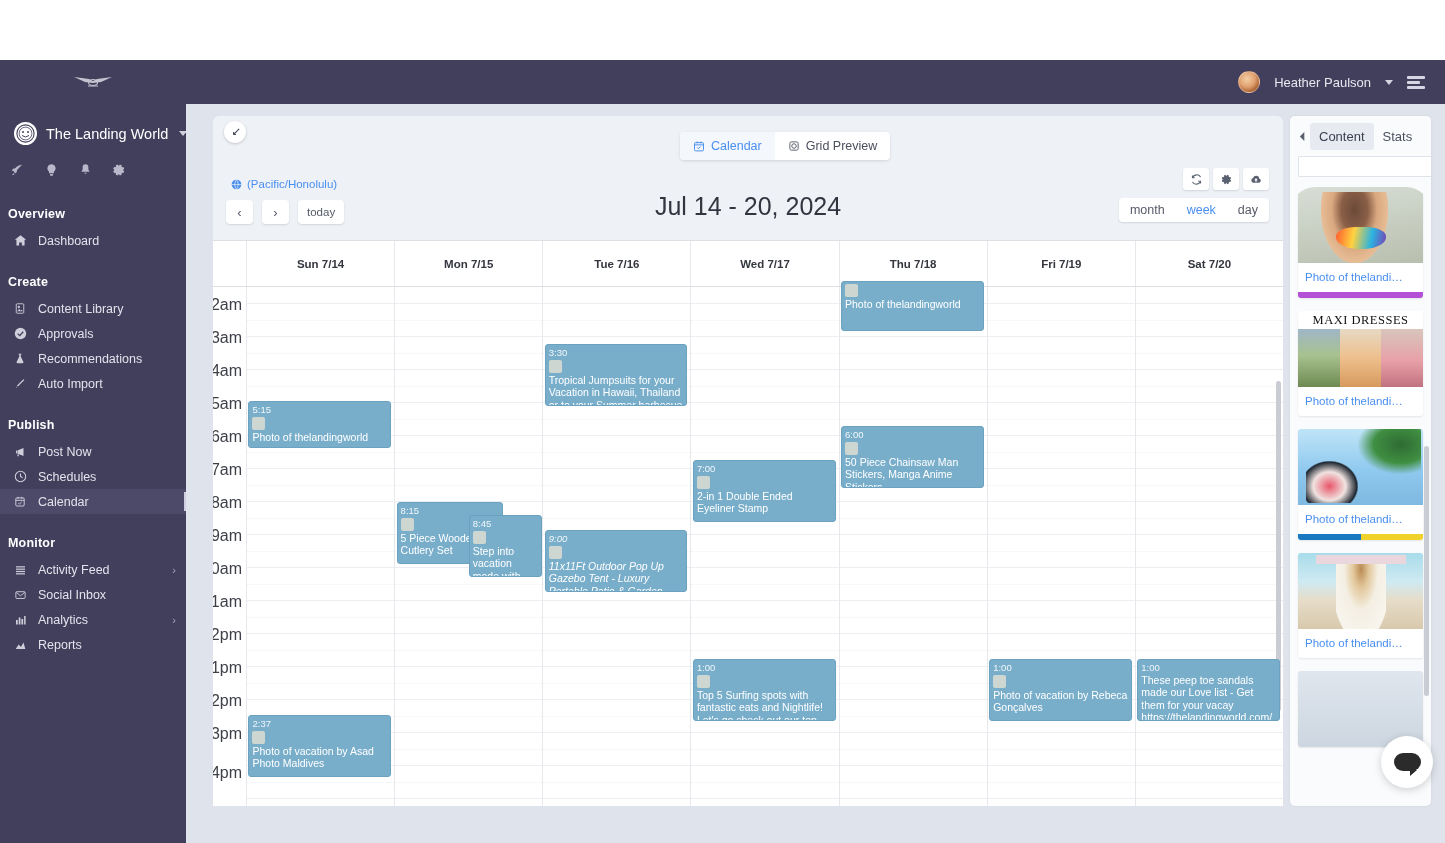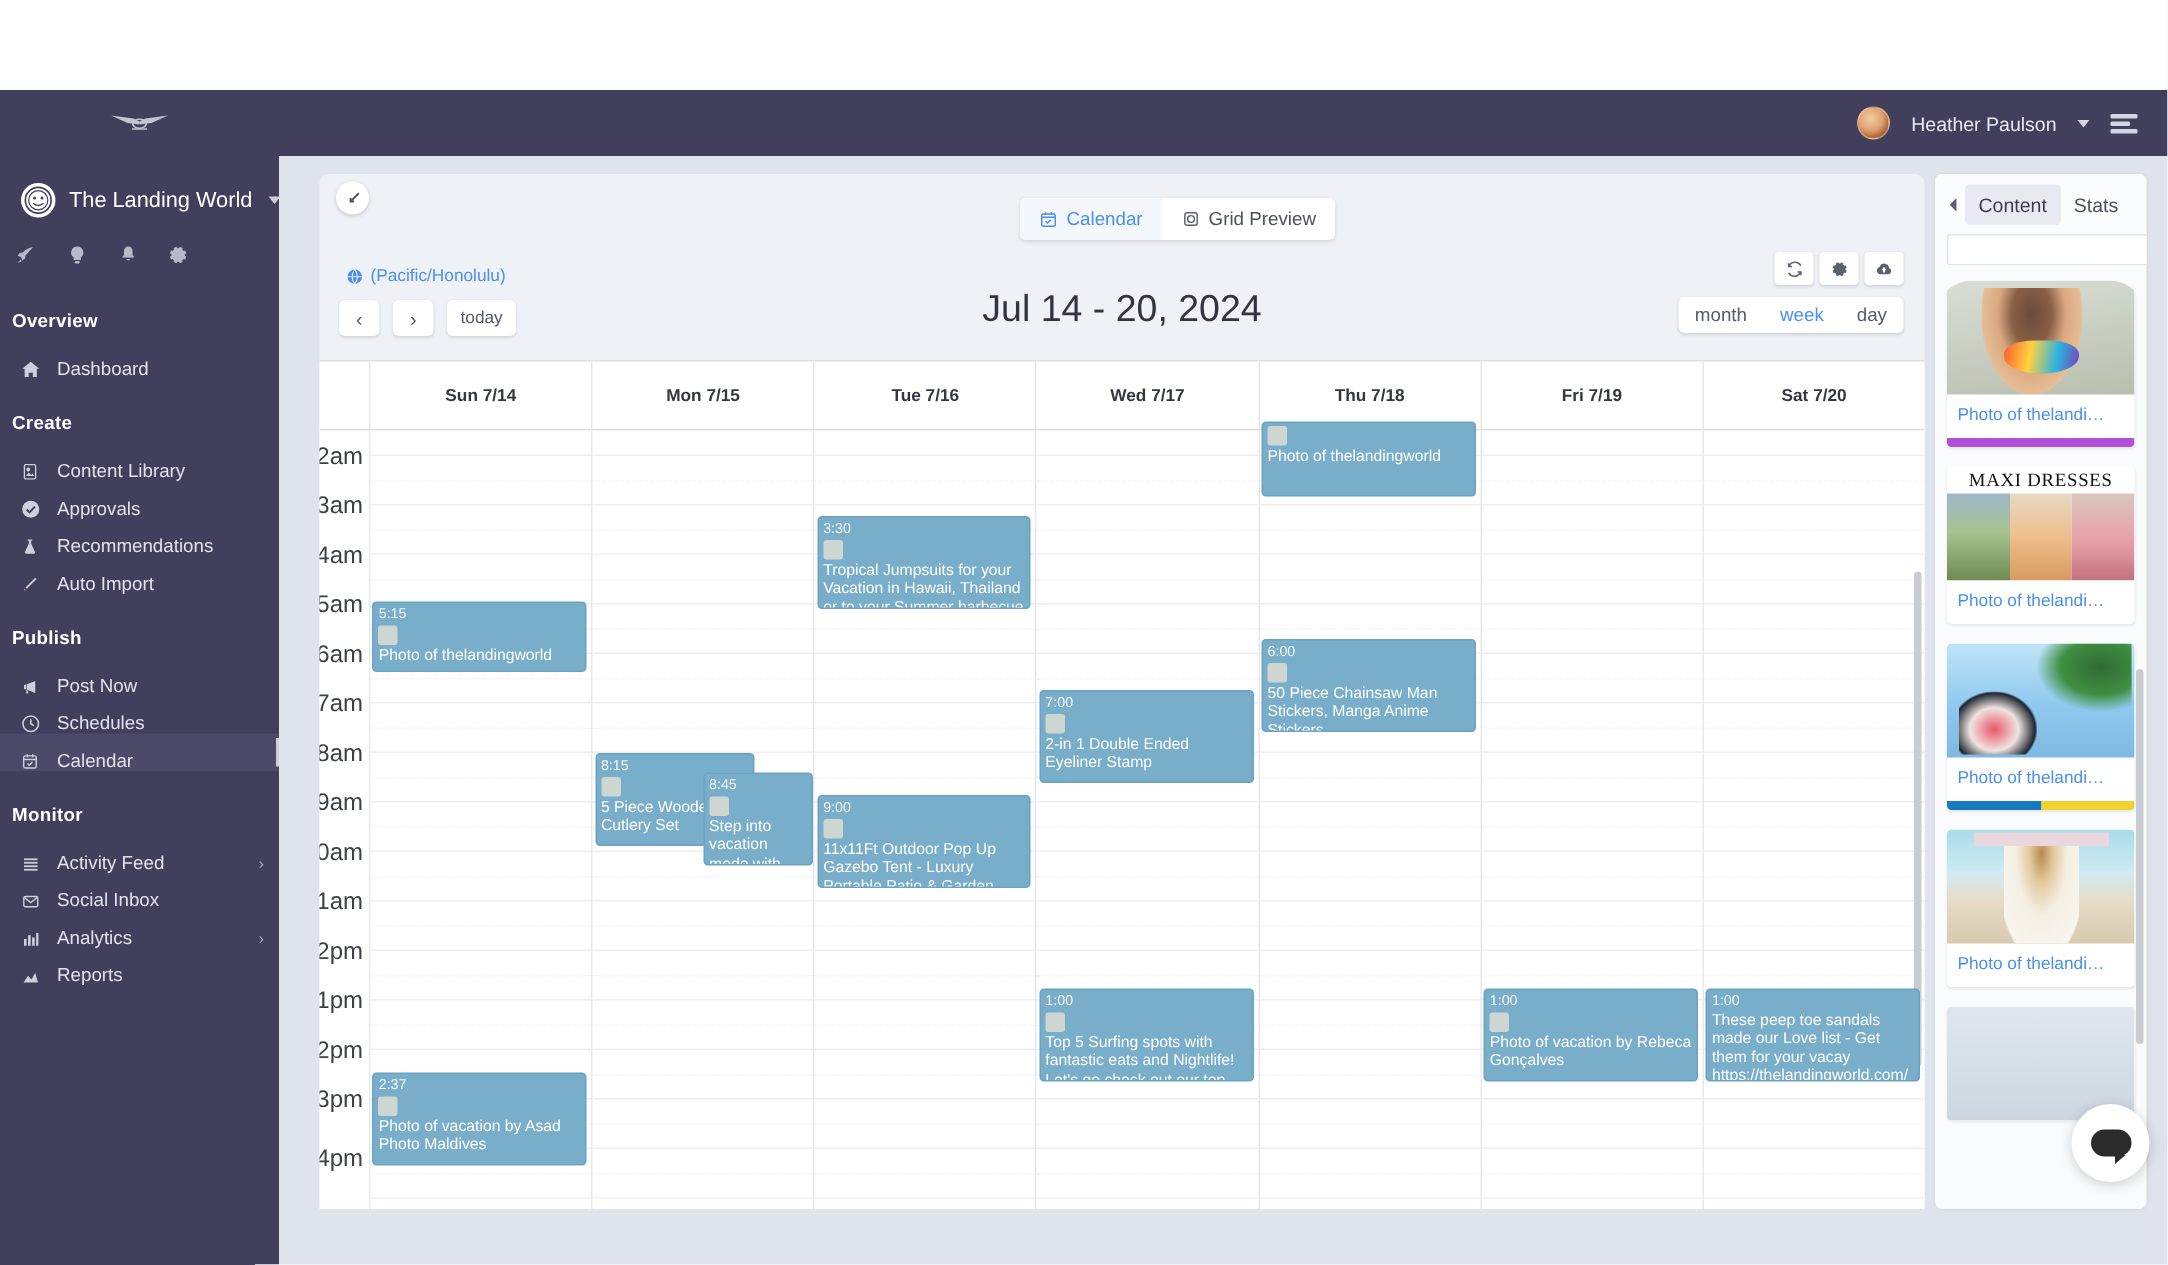--- a/index.html
+++ b/index.html
@@ -52,21 +52,21 @@
   .ws-name { color:#fff; font-size:14.5px; font-weight:400; white-space:nowrap; }
   .ws-caret { width:0;height:0;border-left:4px solid transparent;border-right:4px solid transparent;
               border-top:5px solid #cfcfdd; margin-left:2px;}
   .ws-icons { display:flex; gap:0; padding:2px 0 14px 0; }
   .ws-icons .ic { width:34px; height:26px; display:flex;align-items:center;justify-content:center;
                   color:#b9b8cb; cursor:pointer; }
   .nav-section {
     color:#ffffff; font-size:12.5px; font-weight:bold; padding:10px 0 7px 8px; letter-spacing:.2px;
   }
   .nav-item {
-    display:flex; align-items:flex-end; height:25px; padding:0 10px 0 8px;
+    display:flex; align-items:center; height:25px; padding:0 10px 0 8px;
     color:#e3e2ec; font-size:12.5px; cursor:pointer; position:relative;
   }
   .nav-item .ni-icon { width:30px; display:flex; align-items:center; justify-content:flex-start;
                        padding-left:6px; color:#cfcedb; }
   .nav-item.active { background:#4c4a68; }
   .nav-item.active::after {
     content:""; position:absolute; right:0; top:3px; bottom:3px; width:2.5px; background:#cfcee0;
   }
   .nav-item .chev { margin-left:auto; color:#a9a8bd; font-size:11px; }
   .nav-gap { height:12px; }
@@ -646,21 +646,21 @@
                 <div class="hline" style="top: 379px;"></div>
                 <div class="hline half" style="top: 395.5px;"></div>
                 <div class="hline" style="top: 412px;"></div>
                 <div class="hline half" style="top: 428.5px;"></div>
                 <div class="hline" style="top: 445px;"></div>
                 <div class="hline half" style="top: 461.5px;"></div>
                 <div class="hline" style="top: 478px;"></div>
                 <div class="hline half" style="top: 494.5px;"></div>
                 <div class="hline" style="top: 511px;"></div>
                 <div class="event" style="top: 57px; height: 62px; left: 1%; right: auto; width: 97%; z-index: 2;"><span class="etime">3:30</span><span class="ethumb ev-th-2"></span><span class="etitle">Tropical Jumpsuits for your Vacation in Hawaii, Thailand or to your Summer barbecue party at the community center. Enjoy</span></div>
-                <div class="event" style="top: 243px; height: 62px; left: 1%; right: auto; width: 97%; z-index: 2;"><span class="etime">9:00</span><span class="ethumb ev-th-5"></span><span class="etitle">11x11Ft Outdoor Pop Up Gazebo Tent - Luxury Portable Patio &amp; Garden Shade</span></div>
+                <div class="event" style="top: 243px; height: 62px; left: 1%; right: auto; width: 97%; z-index: 2; font-style: italic;"><span class="etime">9:00</span><span class="ethumb ev-th-5"></span><span class="etitle">11x11Ft Outdoor Pop Up Gazebo Tent - Luxury Portable Patio &amp; Garden Shade</span></div>
               </div>
               <div class="col">
                 <div class="hline" style="top: 16px;"></div>
                 <div class="hline half" style="top: 32.5px;"></div>
                 <div class="hline" style="top: 49px;"></div>
                 <div class="hline half" style="top: 65.5px;"></div>
                 <div class="hline" style="top: 82px;"></div>
                 <div class="hline half" style="top: 98.5px;"></div>
                 <div class="hline" style="top: 115px;"></div>
                 <div class="hline half" style="top: 131.5px;"></div>

